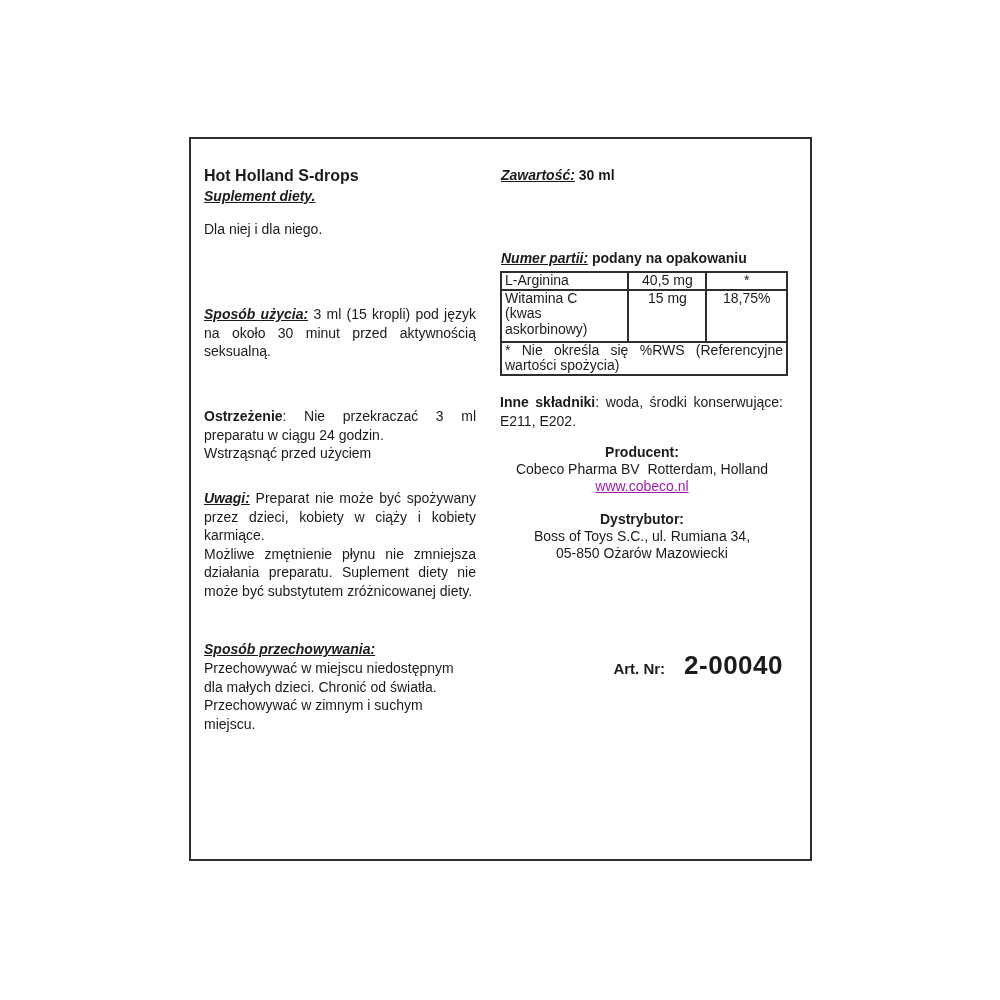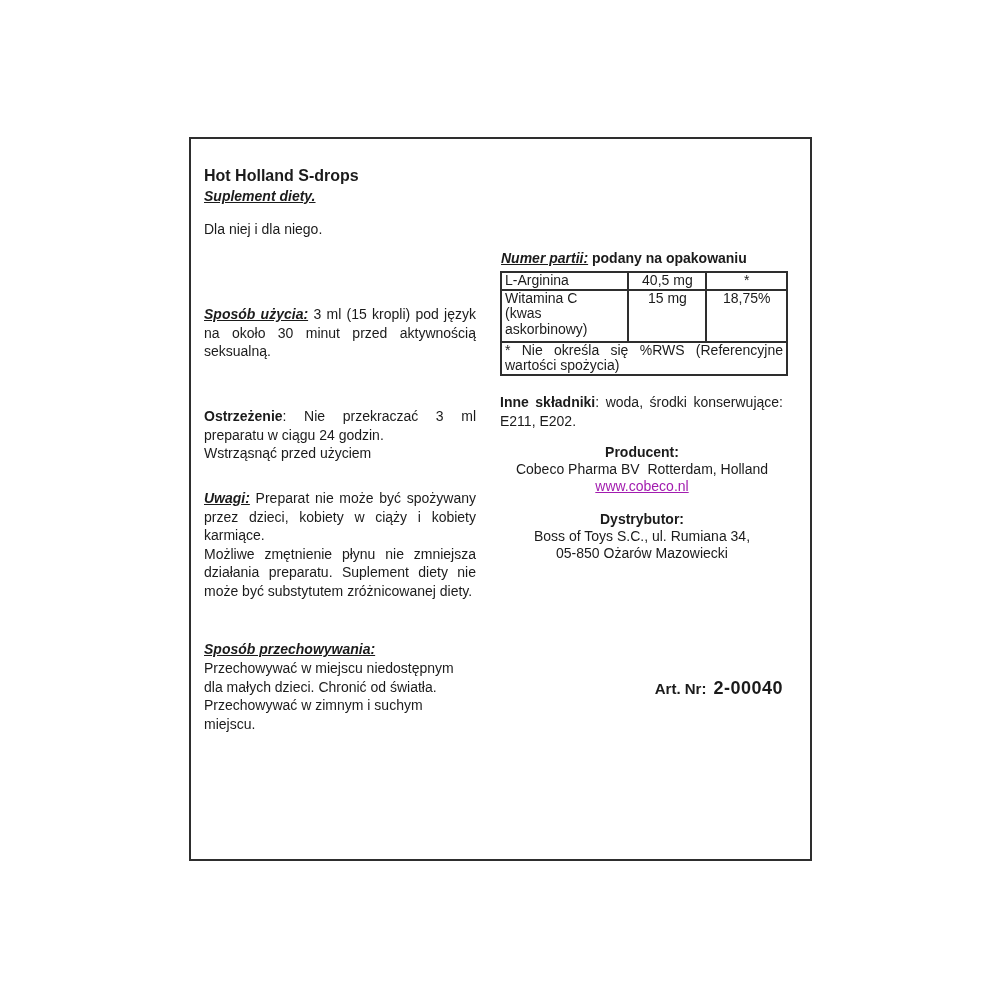--- a/index.html
+++ b/index.html
@@ -51,26 +51,25 @@
   .producer-block, .distributor-block { line-height: 17px; }
   .link {
     color: #a21caf;
     text-decoration: underline;
     cursor: pointer;
   }
   .artnr {
     display: flex;
     justify-content: flex-end;
     align-items: baseline;
-    gap: 7px;
+    gap: 19px;
     padding-right: 3px;
-    margin-top: 23px;
   }
   .artnr .lbl { font-size: 15px; font-weight: bold; }
-  .artnr .num { font-size: 18px; font-weight: bold; letter-spacing: 0.5px; }
+  .artnr .num { font-size: 26px; font-weight: bold; letter-spacing: 0.5px; }
 </style>
 </head>
 <body>
 
 <div class="label-box">
 
   <div class="blk leftcol" style="top:27px">
     <h1 class="title">Hot Holland S-drops</h1>
     <div class="subtitle"><span class="hiu">Suplement diety.</span></div>
   </div>
@@ -84,20 +83,21 @@
   <div class="blk leftcol just" style="top:350px"><span class="hiu">Uwagi:</span> <span>Preparat nie może być spożywany przez dzieci, kobiety w ciąży i kobiety karmiące.</span><br><span>Możliwe zmętnienie płynu nie zmniejsza działania preparatu. Suplement diety nie może być substytutem zróżnicowanej diety.</span></div>
 
   <div class="blk leftcol" style="top:501px">
     <div style="line-height:19px"><span class="hiu">Sposób przechowywania:</span></div>
     <div class="prelines">Przechowywać w miejscu niedostępnym
 dla małych dzieci. Chronić od światła.
 Przechowywać w zimnym i suchym
 miejscu.</div>
   </div>
 
+  <div class="blk rightcol" style="top:27px"><span class="hiu">Zawartość:</span> <span class="b">30 ml</span></div>
 
 
   <div class="blk rightcol" style="top:110px"><span class="hiu">Numer partii:</span> <span class="b">podany na opakowaniu</span></div>
 
   <table class="ntable">
     <colgroup>
         <col style="width:128px">
         <col style="width:79px">
         <col style="width:81px">
       </colgroup>

